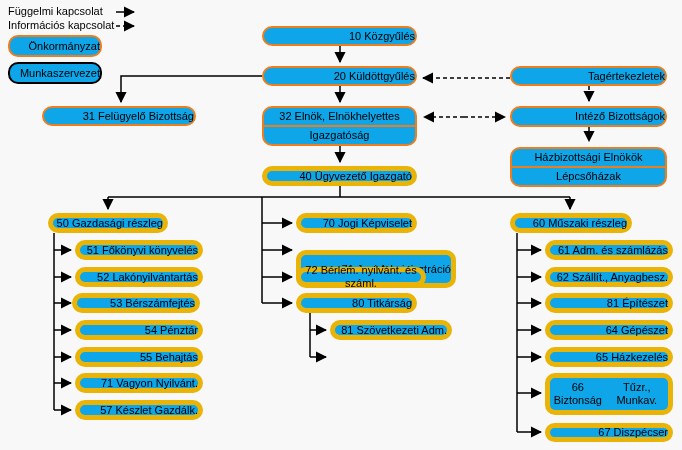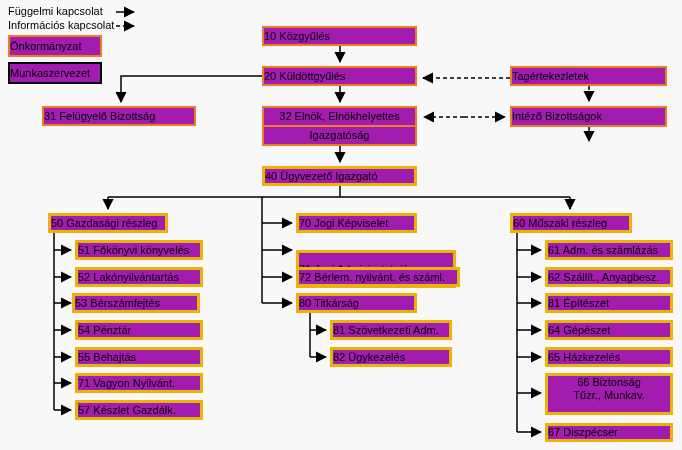--- a/index.html
+++ b/index.html
@@ -1,29 +1,29 @@
 <!DOCTYPE html>
 <html><head>
 <meta charset="utf-8">
 <style>
   html,body{margin:0;padding:0;}
   body{font-family:"Liberation Sans",sans-serif;background:#f0f0f0;}
   #stage{position:relative;width:682px;height:450px;background:#f8f8f8;overflow:hidden;}
   svg.connectors{position:absolute;left:0;top:0;width:682px;height:450px;}
-  .box{position:absolute;box-sizing:border-box;background:#a21caf;display:flex;
-       align-items:center;justify-content:flex-start;text-align:center;
-       font-size:11px;color:#000;line-height:1.15;}
-  .b-black{border:3px solid #eab308;}
+  .box{position:absolute;box-sizing:border-box;background:#0ea5e9;display:flex;
+       align-items:center;justify-content:flex-end;text-align:center;
+       font-size:11px;color:#000;line-height:1.15;border-radius:10px;}
+  .b-black{border:5px solid #eab308;}
   .b-black2{border:2px solid #000;}
   .b-orange{border:2px solid #ee7d1e;}
   .split{flex-direction:column;padding:0;align-items:stretch;}
   .split .cell{flex:1;display:flex;align-items:center;justify-content:center;}
   .split-orange .cell:first-child{border-bottom:2px solid #ee7d1e;}
   .legend-label{position:absolute;font-size:11px;color:#000;white-space:nowrap;}
-  .two-line{flex-direction:column;}
+  .two-line{flex-direction:row;}
 </style>
 </head>
 <body>
 
 <div id="stage">
 
   <svg class="connectors" viewBox="0 0 682 450" xmlns="http://www.w3.org/2000/svg">
     <defs>
       <marker id="ah" viewBox="0 0 10 10" refX="9" refY="5" markerWidth="7.5" markerHeight="7.5" orient="auto">
         <path d="M0,0 L10,5 L0,10 z" fill="#000"></path>
@@ -104,20 +104,24 @@
   <div class="box b-orange split split-orange" style="left:262px;top:106px;width:155px;height:40px">
     <div class="cell">32 Elnök, Elnökhelyettes</div>
     <div class="cell">Igazgatóság</div>
   </div>
   <div class="box b-orange" style="left:510px;top:66px;width:157px;height:20px">
     <span>Tagértekezletek</span>
   </div>
   <div class="box b-orange" style="left:510px;top:106px;width:157px;height:21px">
     <span>Intéző Bizottságok</span>
   </div>
+  <div class="box b-orange split split-orange" style="left:510px;top:147px;width:157px;height:40px">
+    <div class="cell">Házbizottsági Elnökök</div>
+    <div class="cell">Lépcsőházak</div>
+  </div>
 
   <div class="box b-black" style="left:262px;top:166px;width:155px;height:20px">
     <span>40 Ügyvezető Igazgató</span>
   </div>
 
   <div class="box b-black" style="left:48px;top:213px;width:120px;height:20px">
     <span>50 Gazdasági részleg</span>
   </div>
   <div class="box b-black" style="left:75px;top:240px;width:128px;height:20px">
     <span>51 Főkönyvi könyvelés</span>
@@ -140,31 +144,28 @@
   <div class="box b-black" style="left:75px;top:400px;width:128px;height:20px">
     <span>57 Készlet Gazdálk.</span>
   </div>
 
   <div class="box b-black" style="left:296px;top:213px;width:121px;height:20px">
     <span>70 Jogi Képviselet</span>
   </div>
   <div class="box b-black" style="left:296px;top:250px;width:160px;height:38px">
     <span>71 Jogi Adminisztráció</span>
   </div>
-  <div class="box b-black" style="left:296px;top:267px;width:164px;height:20px">
+  <div class="box b-black" style="left:296px;top:267px;width:130px;height:20px">
     <span>72 Bérlem. nyilvánt. és száml.</span>
   </div>
   <div class="box b-black" style="left:296px;top:293px;width:121px;height:20px">
     <span>80 Titkárság</span>
   </div>
   <div class="box b-black" style="left:330px;top:320px;width:122px;height:20px">
     <span>81 Szövetkezeti Adm.</span>
-  </div>
-  <div class="box b-black" style="left:330px;top:347px;width:122px;height:20px">
-    <span>82 Ügykezelés</span>
   </div>
 
   <div class="box b-black" style="left:510px;top:213px;width:122px;height:20px">
     <span>60 Műszaki részleg</span>
   </div>
   <div class="box b-black" style="left:545px;top:240px;width:128px;height:20px">
     <span>61 Adm. és számlázás</span>
   </div>
   <div class="box b-black" style="left:545px;top:267px;width:128px;height:20px">
     <span>62 Szállít., Anyagbesz.</span>

